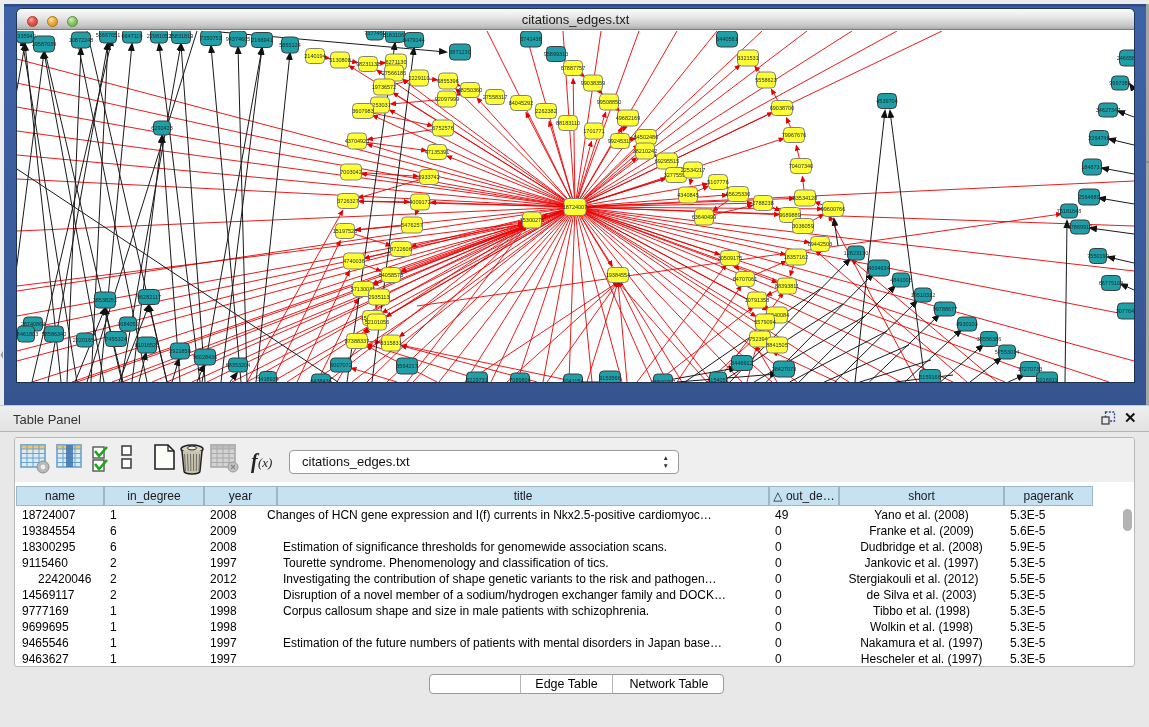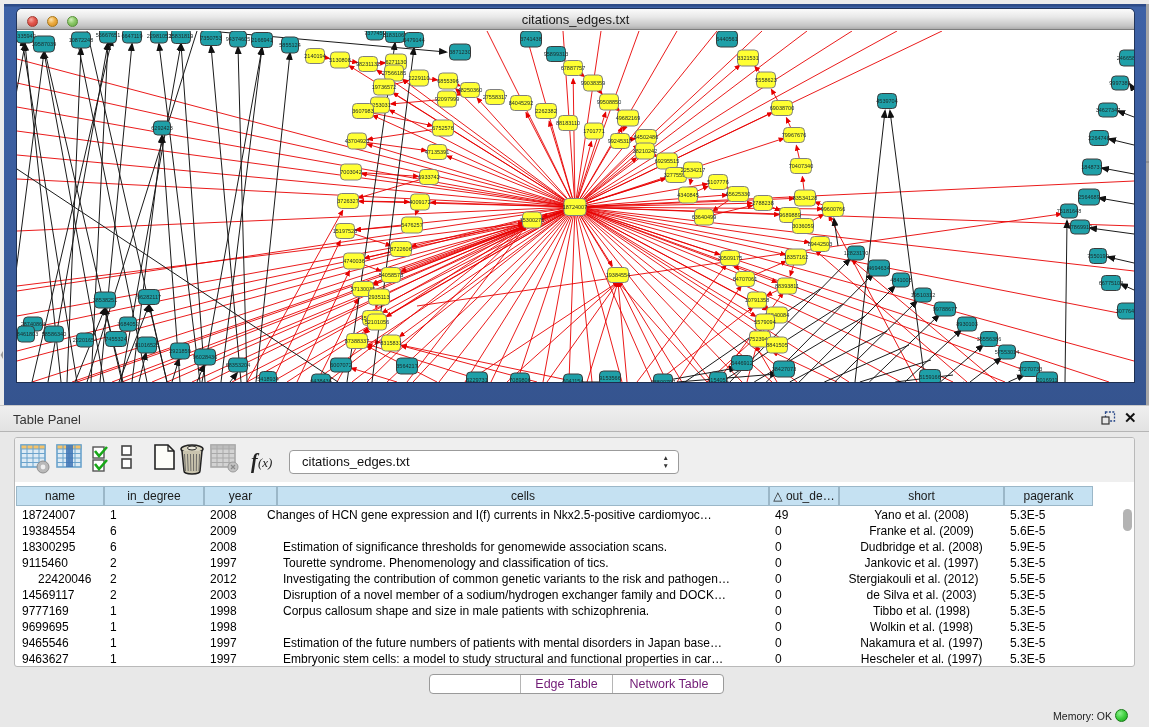--- a/index.html
+++ b/index.html
@@ -56,21 +56,21 @@
 .tr { position:absolute; left:0; width:1119px; height:16px; }
 .td { position:absolute; top:0; height:16px; font-size:12px; color:#000;
   white-space:nowrap; overflow:hidden; line-height:15px; }
 .td.c { text-align:center; }
 #vsb { position:absolute; left:1108px; top:71px; width:9px; height:22px;
   background:#b3b3b3; border-radius:5px; }
 
 
 #tabs { left:429px; top:674px; width:295px; height:20px; border:1px solid #9a9a9a;
   border-radius:4px; background:#fff; overflow:hidden; font-size:12.5px; }
-#tabs .seg { position:absolute; top:0; height:20px; text-align:center; line-height:19px; color:#701a75; }
+#tabs .seg { position:absolute; top:0; height:20px; text-align:center; line-height:19px; color:#000000; }
 #tabs #seg1 { left:12px; width:90px; color:#fff;
   background:linear-gradient(180deg,#a8a8a8,#8a8a8a);margin-top:32px; }
 #seg2 { left:90px; width:92px; border-left:1px solid #b5b5b5; }
 #seg3 { left:182px; width:113px; border-left:1px solid #b5b5b5; }
 
 #memory { left:0; top:705px; width:1149px; height:22px; }
 #memory .t { position:absolute; right:37px; top:5px; font-size:10.5px; color:#222; }
 #memdot { position:absolute; right:21px; top:4px; width:13px; height:13px; border-radius:50%;
   background:radial-gradient(circle at 35% 30%, #8cf08c 0%, #3ecf3e 50%, #1f9e1f 100%);
   border:1px solid #157a15; }
@@ -734,21 +734,21 @@
           <path d="M216 27 l4 4 m0 -4 l-4 4" stroke="#8a8a8a" stroke-width="1.2"></path>
           <text x="236" y="30" font-family="Liberation Serif, serif" font-style="italic" font-weight="bold" font-size="20" fill="#222">f</text>
           <text x="243" y="29" font-family="Liberation Serif, serif" font-style="italic" font-size="13" fill="#222">(x)</text>
         </svg>
       </div>
     <div id="dropdown">citations_edges.txt<span class="st">▲<br>▼</span></div>
     <div class="thead">
 <div class="th" style="left:1px;width:88px">name</div>
 <div class="th" style="left:89px;width:100px">in_degree</div>
 <div class="th" style="left:189px;width:73px">year</div>
-<div class="th" style="left:262px;width:492px">cells</div>
+<div class="th" style="left:262px;width:492px">title</div>
 <div class="th" style="left:754px;width:70px">△ out_de…</div>
 <div class="th" style="left:824px;width:165px">short</div>
 <div class="th" style="left:989px;width:89px">pagerank</div>
 </div>
 <div class="tr" style="top:70px">
 <div class="td" style="left:7px;width:82px">18724007</div>
 <div class="td" style="left:95px;width:94px">1</div>
 <div class="td" style="left:195px;width:67px">2008</div>
 <div class="td" style="left:252px;width:486px">Changes of HCN gene expression and I(f) currents in Nkx2.5-positive cardiomyoc…</div>
 <div class="td" style="left:760px;width:64px">49</div>
@@ -778,21 +778,21 @@
 <div class="td" style="left:195px;width:67px">1997</div>
 <div class="td" style="left:268px;width:486px">Tourette syndrome. Phenomenology and classification of tics.</div>
 <div class="td" style="left:760px;width:64px">0</div>
 <div class="td c" style="left:824px;width:165px">Jankovic et al. (1997)</div>
 <div class="td" style="left:995px;width:83px">5.3E-5</div>
 </div>
 <div class="tr" style="top:134px">
 <div class="td" style="left:23px;width:82px">22420046</div>
 <div class="td" style="left:95px;width:94px">2</div>
 <div class="td" style="left:195px;width:67px">2012</div>
-<div class="td" style="left:268px;width:486px">Investigating the contribution of common genetic variants to the risk and pathogen…</div>
+<div class="td" style="left:268px;width:486px">Investigating the contribution of shape genetic variants to the risk and pathogen…</div>
 <div class="td" style="left:760px;width:64px">0</div>
 <div class="td c" style="left:816px;width:165px">Stergiakouli et al. (2012)</div>
 <div class="td" style="left:995px;width:83px">5.5E-5</div>
 </div>
 <div class="tr" style="top:150px">
 <div class="td" style="left:7px;width:82px">14569117</div>
 <div class="td" style="left:95px;width:94px">2</div>
 <div class="td" style="left:195px;width:67px">2003</div>
 <div class="td" style="left:268px;width:486px">Disruption of a novel member of a sodium/hydrogen exchanger family and DOCK…</div>
 <div class="td" style="left:760px;width:64px">0</div>
@@ -822,28 +822,23 @@
 <div class="td" style="left:195px;width:67px">1997</div>
 <div class="td" style="left:268px;width:486px">Estimation of the future numbers of patients with mental disorders in Japan base…</div>
 <div class="td" style="left:760px;width:64px">0</div>
 <div class="td c" style="left:824px;width:165px">Nakamura et al. (1997)</div>
 <div class="td" style="left:995px;width:83px">5.3E-5</div>
 </div>
 <div class="tr" style="top:214px">
 <div class="td" style="left:7px;width:82px">9463627</div>
 <div class="td" style="left:95px;width:94px">1</div>
 <div class="td" style="left:195px;width:67px">1997</div>
-<div class="td" style="left:268px;width:486px">Embryonic stem cells: a model to study structural and functional properties in car…</div>
 <div class="td" style="left:760px;width:64px">0</div>
 <div class="td c" style="left:824px;width:165px">Hescheler et al. (1997)</div>
 <div class="td" style="left:995px;width:83px">5.3E-5</div>
 </div>
     <div id="vsb"></div>
   </div>
   <div class="abs" id="tabs">
     <div class="seg" id="seg1">Node Table</div>
     <div class="seg" id="seg2">Edge Table</div>
     <div class="seg" id="seg3">Network Table</div>
   </div>
-  <div class="abs" id="memory">
-      <span class="t">Memory: OK</span>
-      <span id="memdot"></span>
-    </div>
 </div>
 </body></html>

